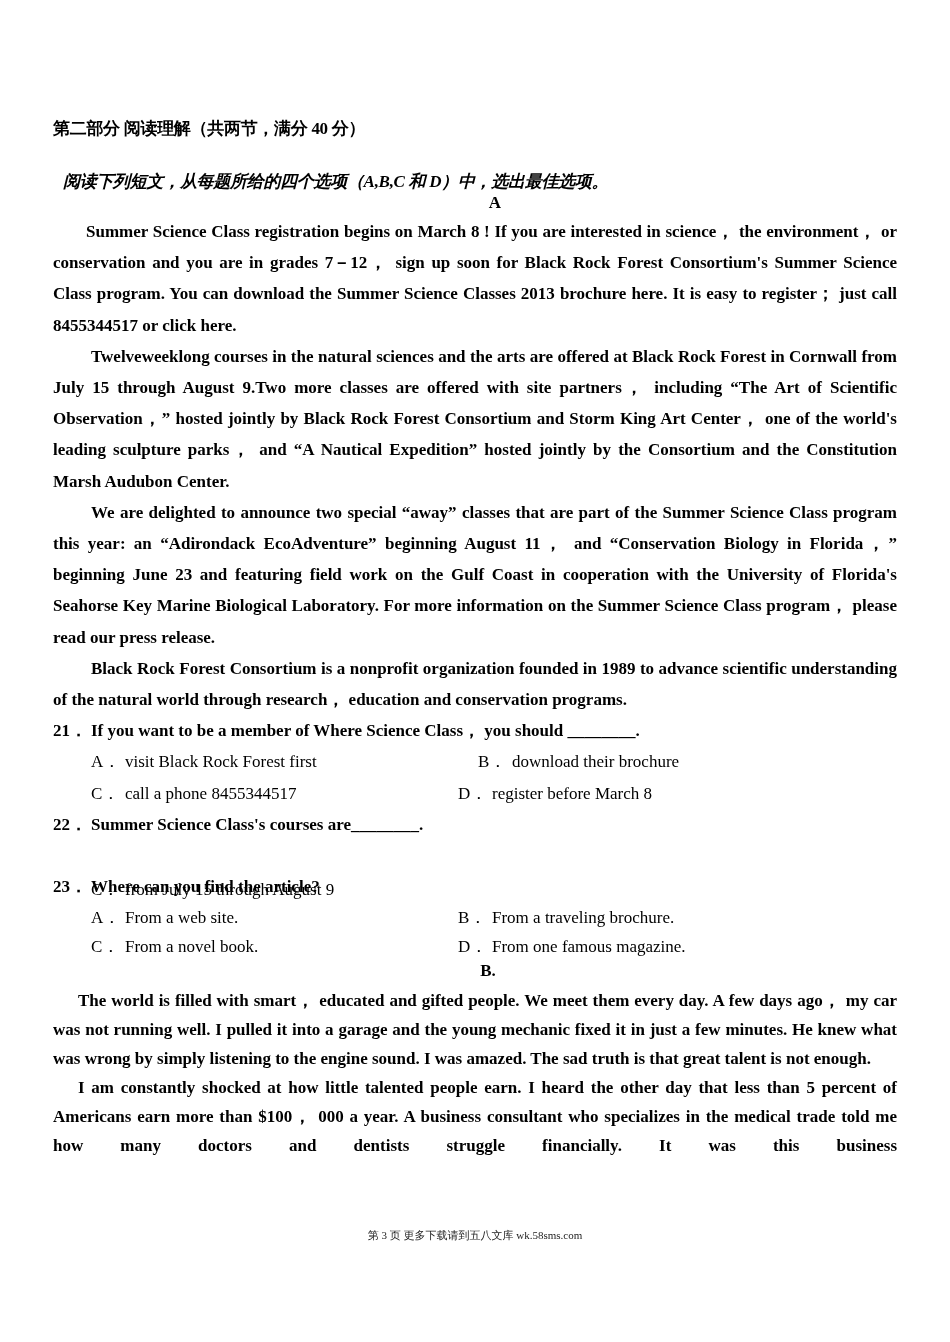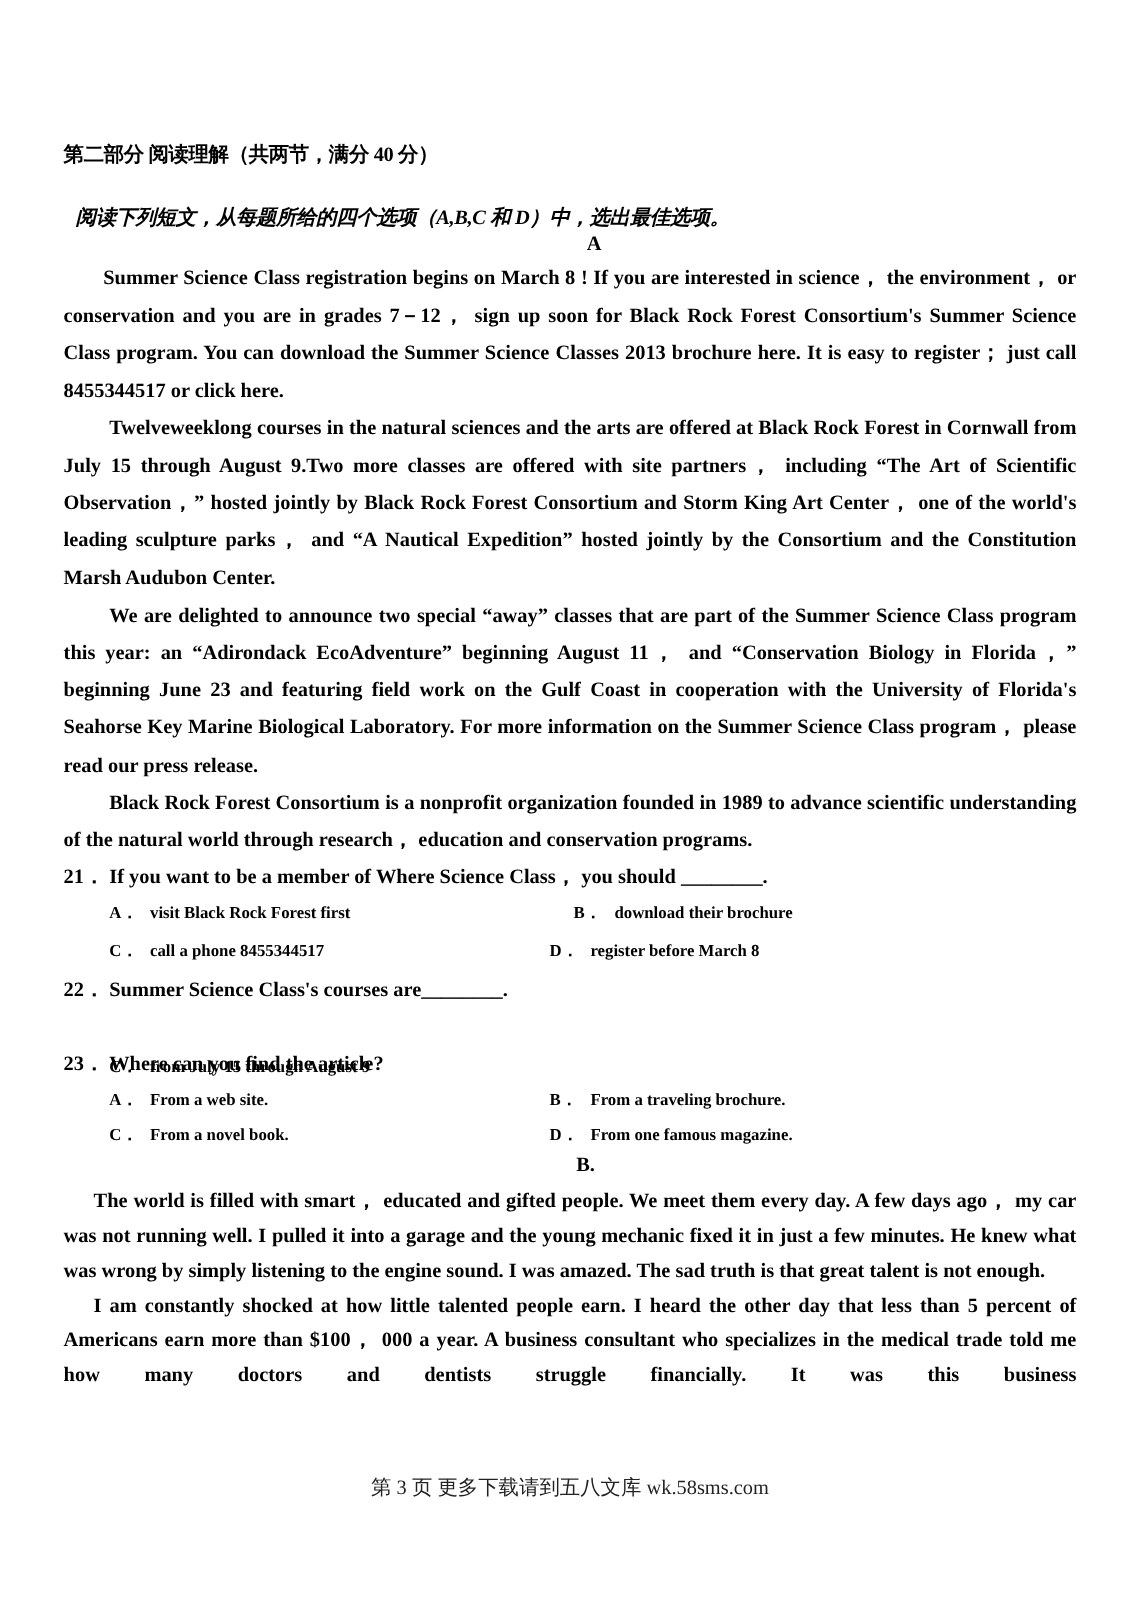--- a/index.html
+++ b/index.html
@@ -46,43 +46,43 @@
       text-indent: 25px;
     }
     .question {
       font-size: 17px;
       font-weight: bold;
       line-height: 31.2px;
       margin: 0;
     }
     .q-num { display: inline-block; width: 38px; }
     .opt-row {
-      font-size: 14px;
-      font-weight: bold;
+      font-size: 17px;
+      font-weight: normal;
       line-height: 31.2px;
       position: relative;
       height: 31.2px;
     }
     .opt { position: absolute; top: 0; white-space: nowrap; }
     .opt .letter { display: inline-block; width: 34px; }
     .section-b {
       text-align: center;
       font-weight: bold;
       font-size: 17px;
       line-height: 22px;
       height: 26px;
       padding-left: 26px;
     }
     .footer {
       position: absolute;
       top: 1228px;
       left: 0;
       width: 950px;
       text-align: center;
-      font-size: 17px;
+      font-size: 11px;
       font-weight: normal;
       color: #222222;
       font-family: "Liberation Serif", "DejaVu Serif", serif;
     }
   </style>
 </head>
 <body>
 
 <div class="page">
   <div class="hdr">第二部分 阅读理解（共两节，满分 40 分）</div>

